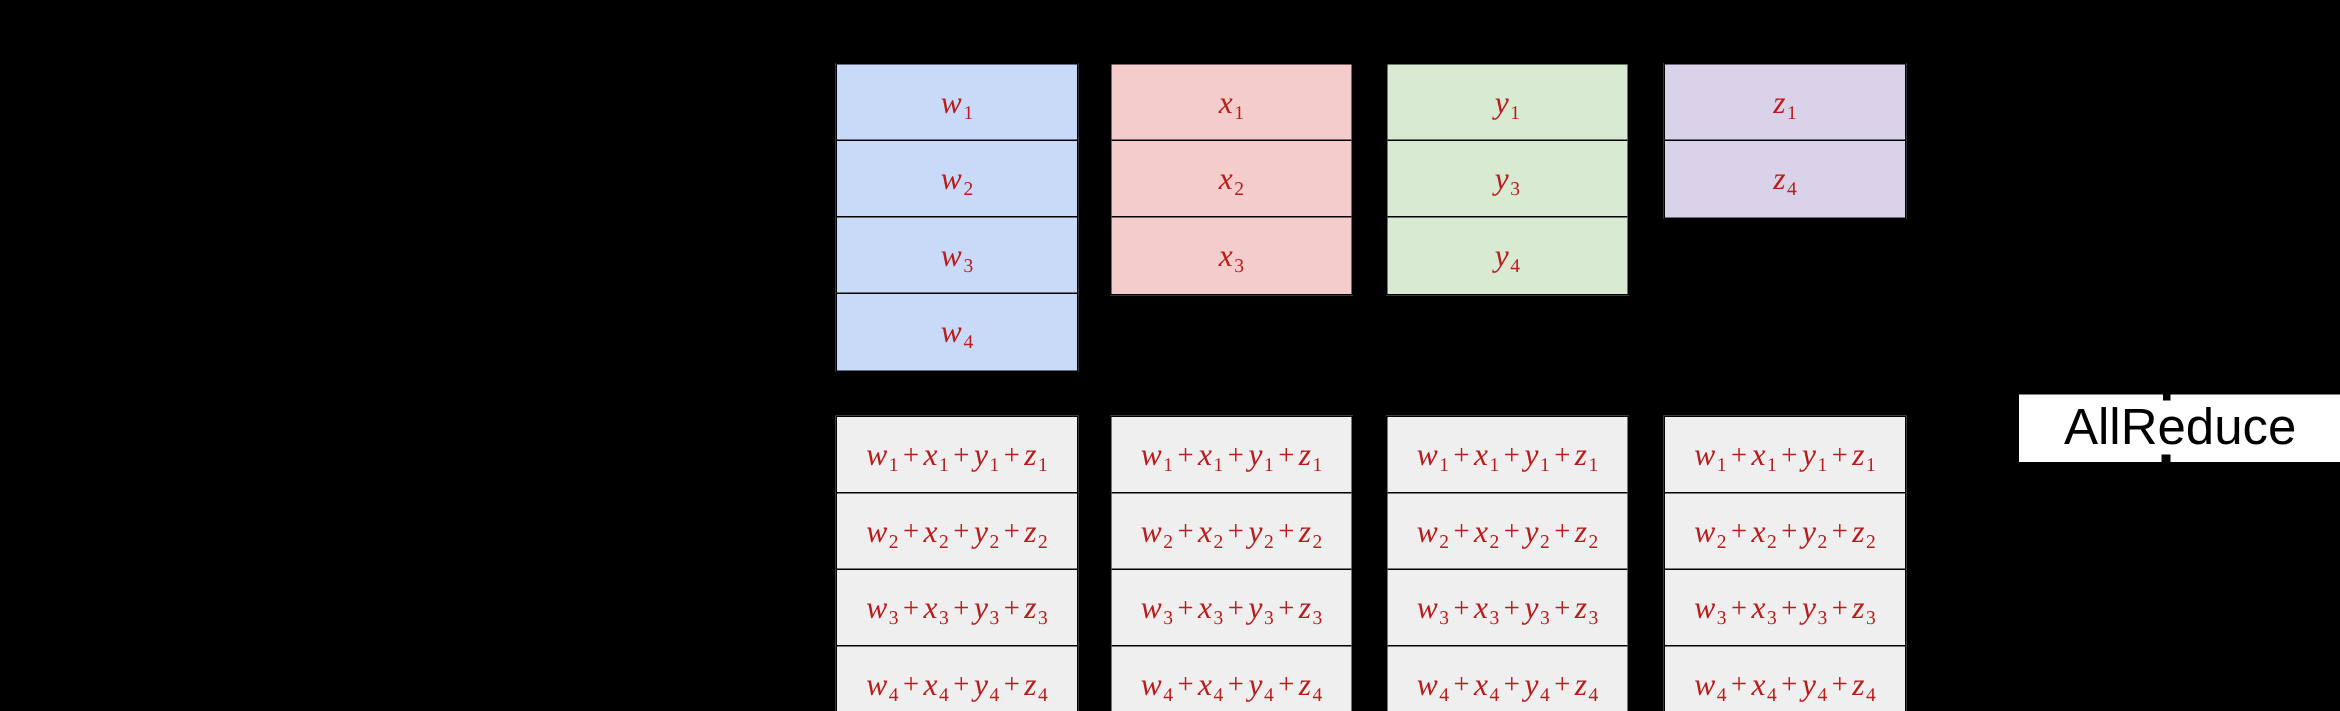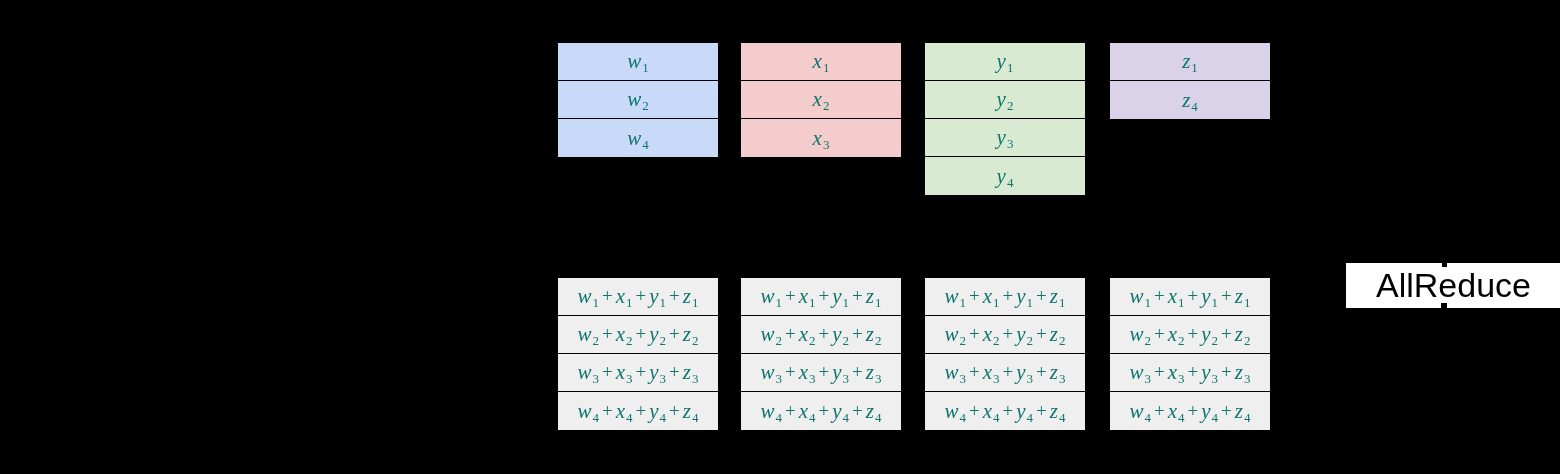--- a/index.html
+++ b/index.html
@@ -16,25 +16,25 @@
   .tbl{
     position:absolute;top:0;width:162px;
     border:1.5px solid #000;
     box-sizing:border-box;
   }
   .tbl:nth-child(1){left:0;}
   .tbl:nth-child(2){left:183px;}
   .tbl:nth-child(3){left:367px;}
   .tbl:nth-child(4){left:552px;}
   .cell{
-    height:38px;
+    height:51px;
     box-sizing:border-box;
     border-bottom:1.5px solid #000;
     display:flex;align-items:center;justify-content:center;
-    color:#0f766e;
+    color:#b91c1c;
     white-space:nowrap;
   }
   .cell:last-child{border-bottom:none;}
   .expr{line-height:1;}
   .var{font-style:italic;font-size:21px;}
   .sub{font-style:normal;font-size:13px;position:relative;top:4px;margin-left:1px;}
   .plus{font-style:normal;font-size:19px;margin:0 3px;position:relative;top:-1px;}
   .allreduce{
     position:absolute;left:1346px;top:263px;width:215px;height:45px;
     display:flex;align-items:center;justify-content:center;
@@ -53,40 +53,40 @@
 
   <div class="row-group" id="top-tables">
       <div class="tbl" style="background: rgb(201, 218, 248);">
         <div class="cell">
           <span class="expr"><span class="var">w</span><span class="sub">1</span></span>
         </div>
         <div class="cell">
           <span class="expr"><span class="var">w</span><span class="sub">2</span></span>
         </div>
         <div class="cell">
+          <span class="expr"><span class="var">w</span><span class="sub">3</span></span>
+        </div>
+        <div class="cell">
           <span class="expr"><span class="var">w</span><span class="sub">4</span></span>
         </div>
       </div>
       <div class="tbl" style="background: rgb(244, 204, 204);">
         <div class="cell">
           <span class="expr"><span class="var">x</span><span class="sub">1</span></span>
         </div>
         <div class="cell">
           <span class="expr"><span class="var">x</span><span class="sub">2</span></span>
         </div>
         <div class="cell">
           <span class="expr"><span class="var">x</span><span class="sub">3</span></span>
         </div>
       </div>
       <div class="tbl" style="background: rgb(217, 234, 211);">
         <div class="cell">
           <span class="expr"><span class="var">y</span><span class="sub">1</span></span>
-        </div>
-        <div class="cell">
-          <span class="expr"><span class="var">y</span><span class="sub">2</span></span>
         </div>
         <div class="cell">
           <span class="expr"><span class="var">y</span><span class="sub">3</span></span>
         </div>
         <div class="cell">
           <span class="expr"><span class="var">y</span><span class="sub">4</span></span>
         </div>
       </div>
       <div class="tbl" style="background: rgb(217, 210, 233);">
         <div class="cell">

